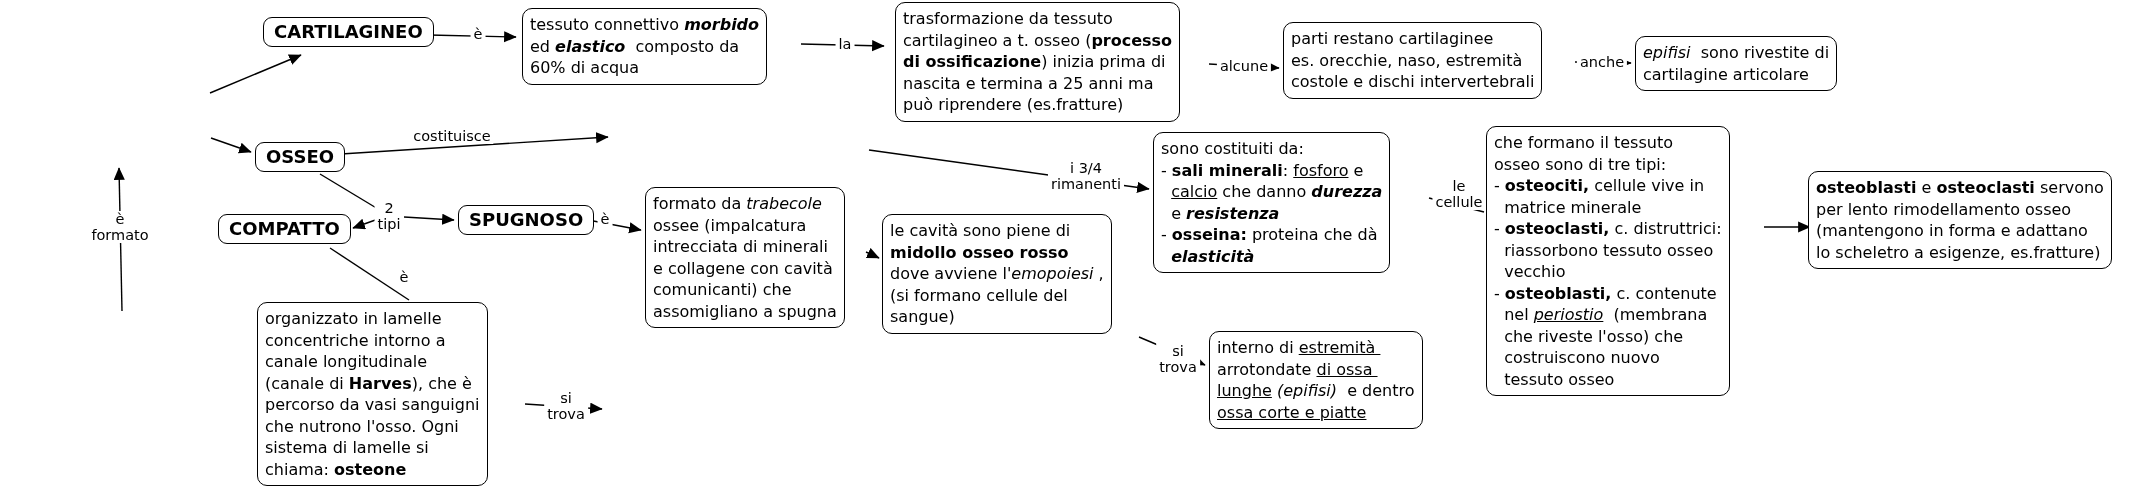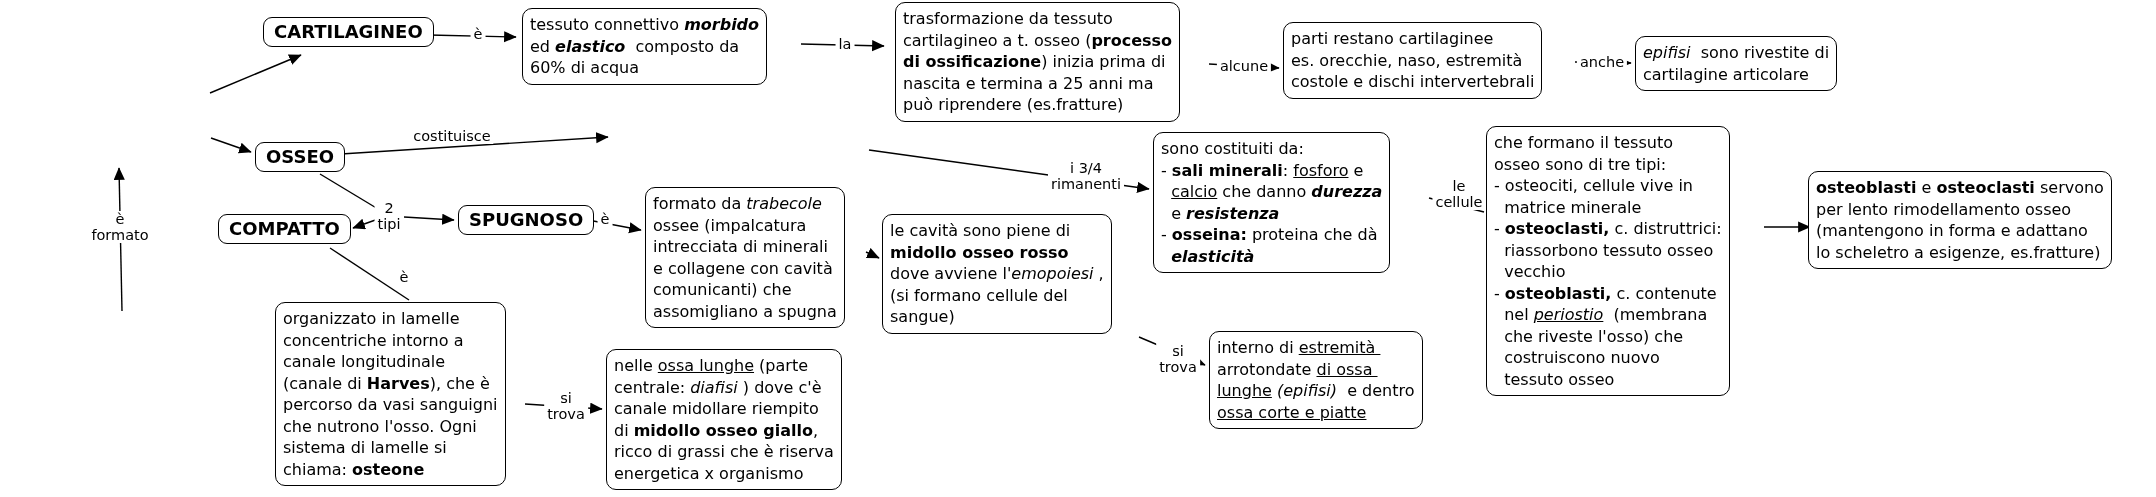--- a/index.html
+++ b/index.html
@@ -89,41 +89,35 @@
 ossee (impalcatura
 intrecciata di minerali
 e collagene con cavità
 comunicanti) che
 assomigliano a spugna</span></div>
   <div class="box" style="left:882px;top:214px;"><span>le cavità sono piene di
 </span><span style="font-weight: bold;">midollo osseo rosso</span><span>
 dove avviene l'</span><span style="font-style: italic;">emopoiesi</span><span> ,
 (si formano cellule del
 sangue)</span></div>
-  <div class="box" style="left:275px;top:302px;"><span>organizzato in lamelle
+  <div class="box" style="left:257px;top:302px;"><span>organizzato in lamelle
 concentriche intorno a
 canale longitudinale
 (canale di </span><span style="font-weight: bold;">Harves</span><span>), che è
 percorso da vasi sanguigni
 che nutrono l'osso. Ogni
 sistema di lamelle si
 chiama: </span><span style="font-weight: bold;">osteone</span></div>
-  <div class="box" style="left:606px;top:349px;"><span>nelle </span><span style="text-decoration: underline;">ossa lunghe</span><span> (parte
-centrale: </span><span style="font-style: italic;">diafisi</span><span> ) dove c'è
-canale midollare riempito
-di </span><span style="font-weight: bold;">midollo osseo giallo</span><span>,
-ricco di grassi che è riserva
-energetica x organismo</span></div>
   <div class="box" style="left:1209px;top:331px;"><span>interno di </span><span style="text-decoration: underline;">estremità </span><span>
 arrotondate </span><span style="text-decoration: underline;">di ossa </span><span>
 </span><span style="text-decoration: underline;">lunghe</span><span> </span><span style="font-style: italic;">(epifisi)</span><span>  e dentro
 </span><span style="text-decoration: underline;">ossa corte e piatte</span></div>
   <div class="box" style="left:1486px;top:126px;"><span>che formano il tessuto
 osseo sono di tre tipi:
-- </span><span style="font-weight: normal;">osteociti,</span><span> cellule vive in
+- </span><span style="font-weight: bold;">osteociti,</span><span> cellule vive in
   matrice minerale
 - </span><span style="font-weight: bold; text-align: right;">osteoclasti,</span><span> c. distruttrici:
   riassorbono tessuto osseo
   vecchio
 - </span><span style="font-weight: bold;">osteoblasti,</span><span> c. contenute
   nel </span><span style="font-style: italic; text-decoration: underline;">periostio</span><span>  (membrana
   che riveste l'osso) che
   costruiscono nuovo
   tessuto osseo</span></div>
   <div class="box" style="left:1808px;top:171px;"><span style="font-weight: bold;">osteoblasti</span><span> e </span><span style="font-weight: bold;">osteoclasti</span><span> servono

